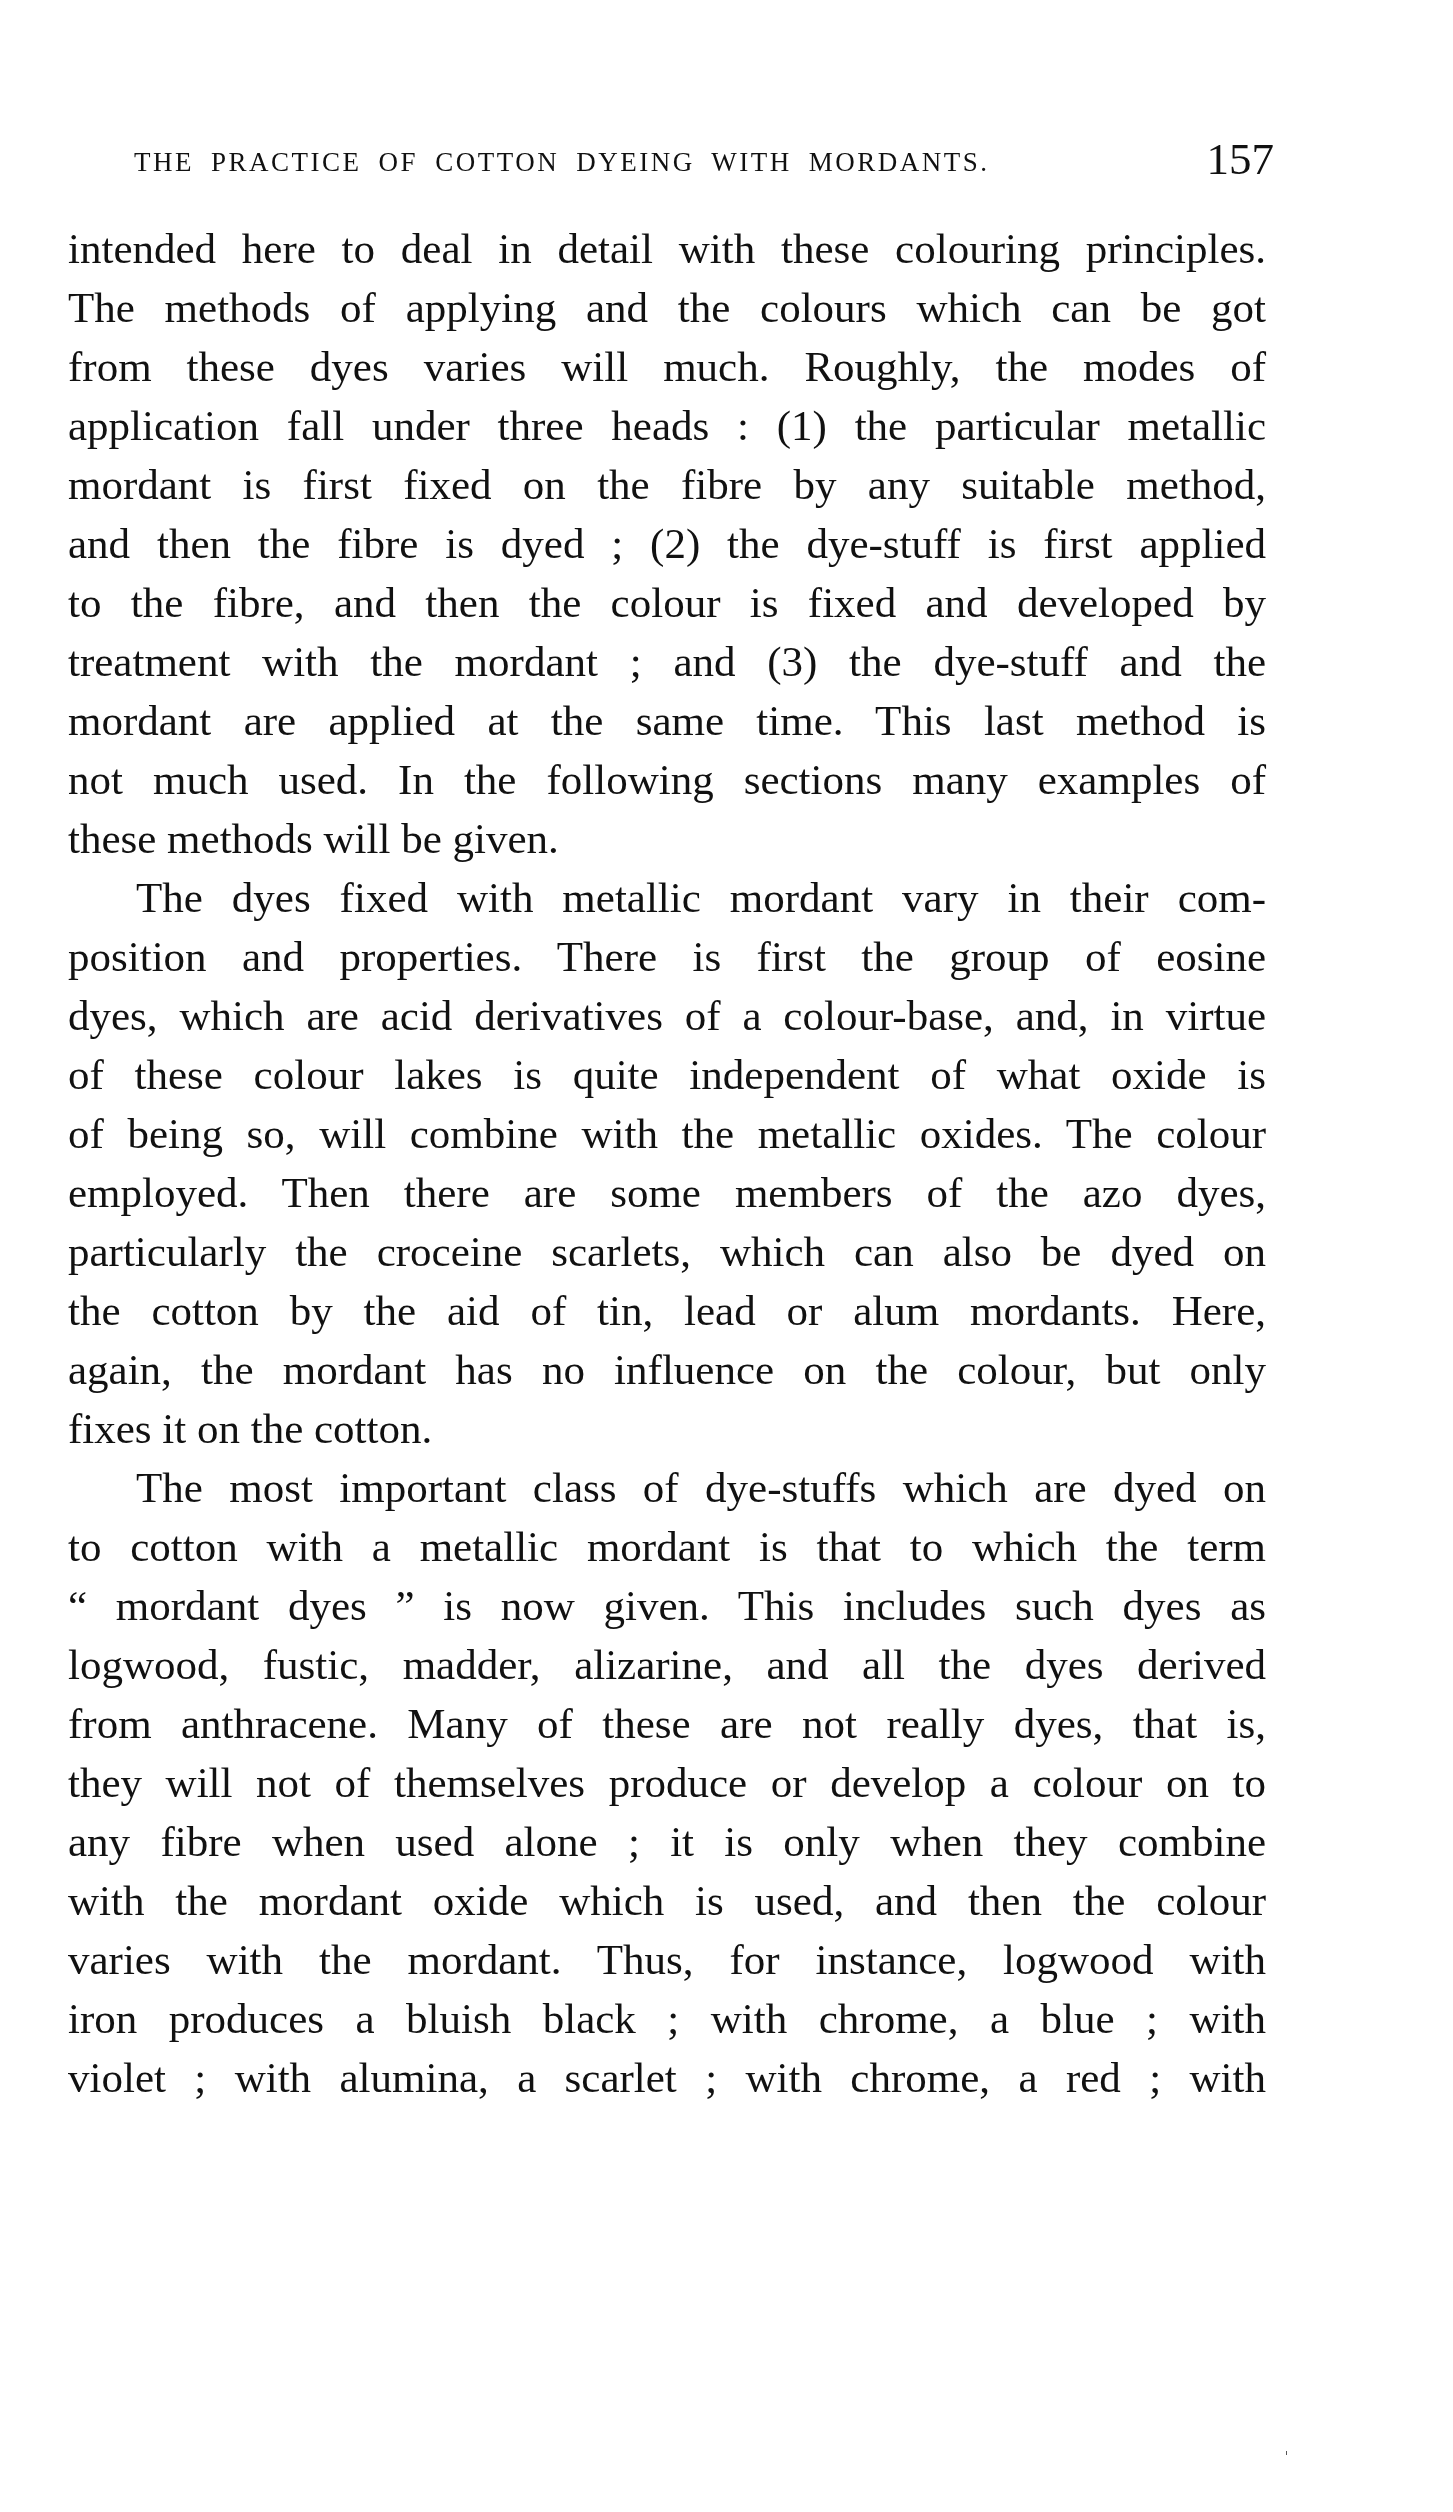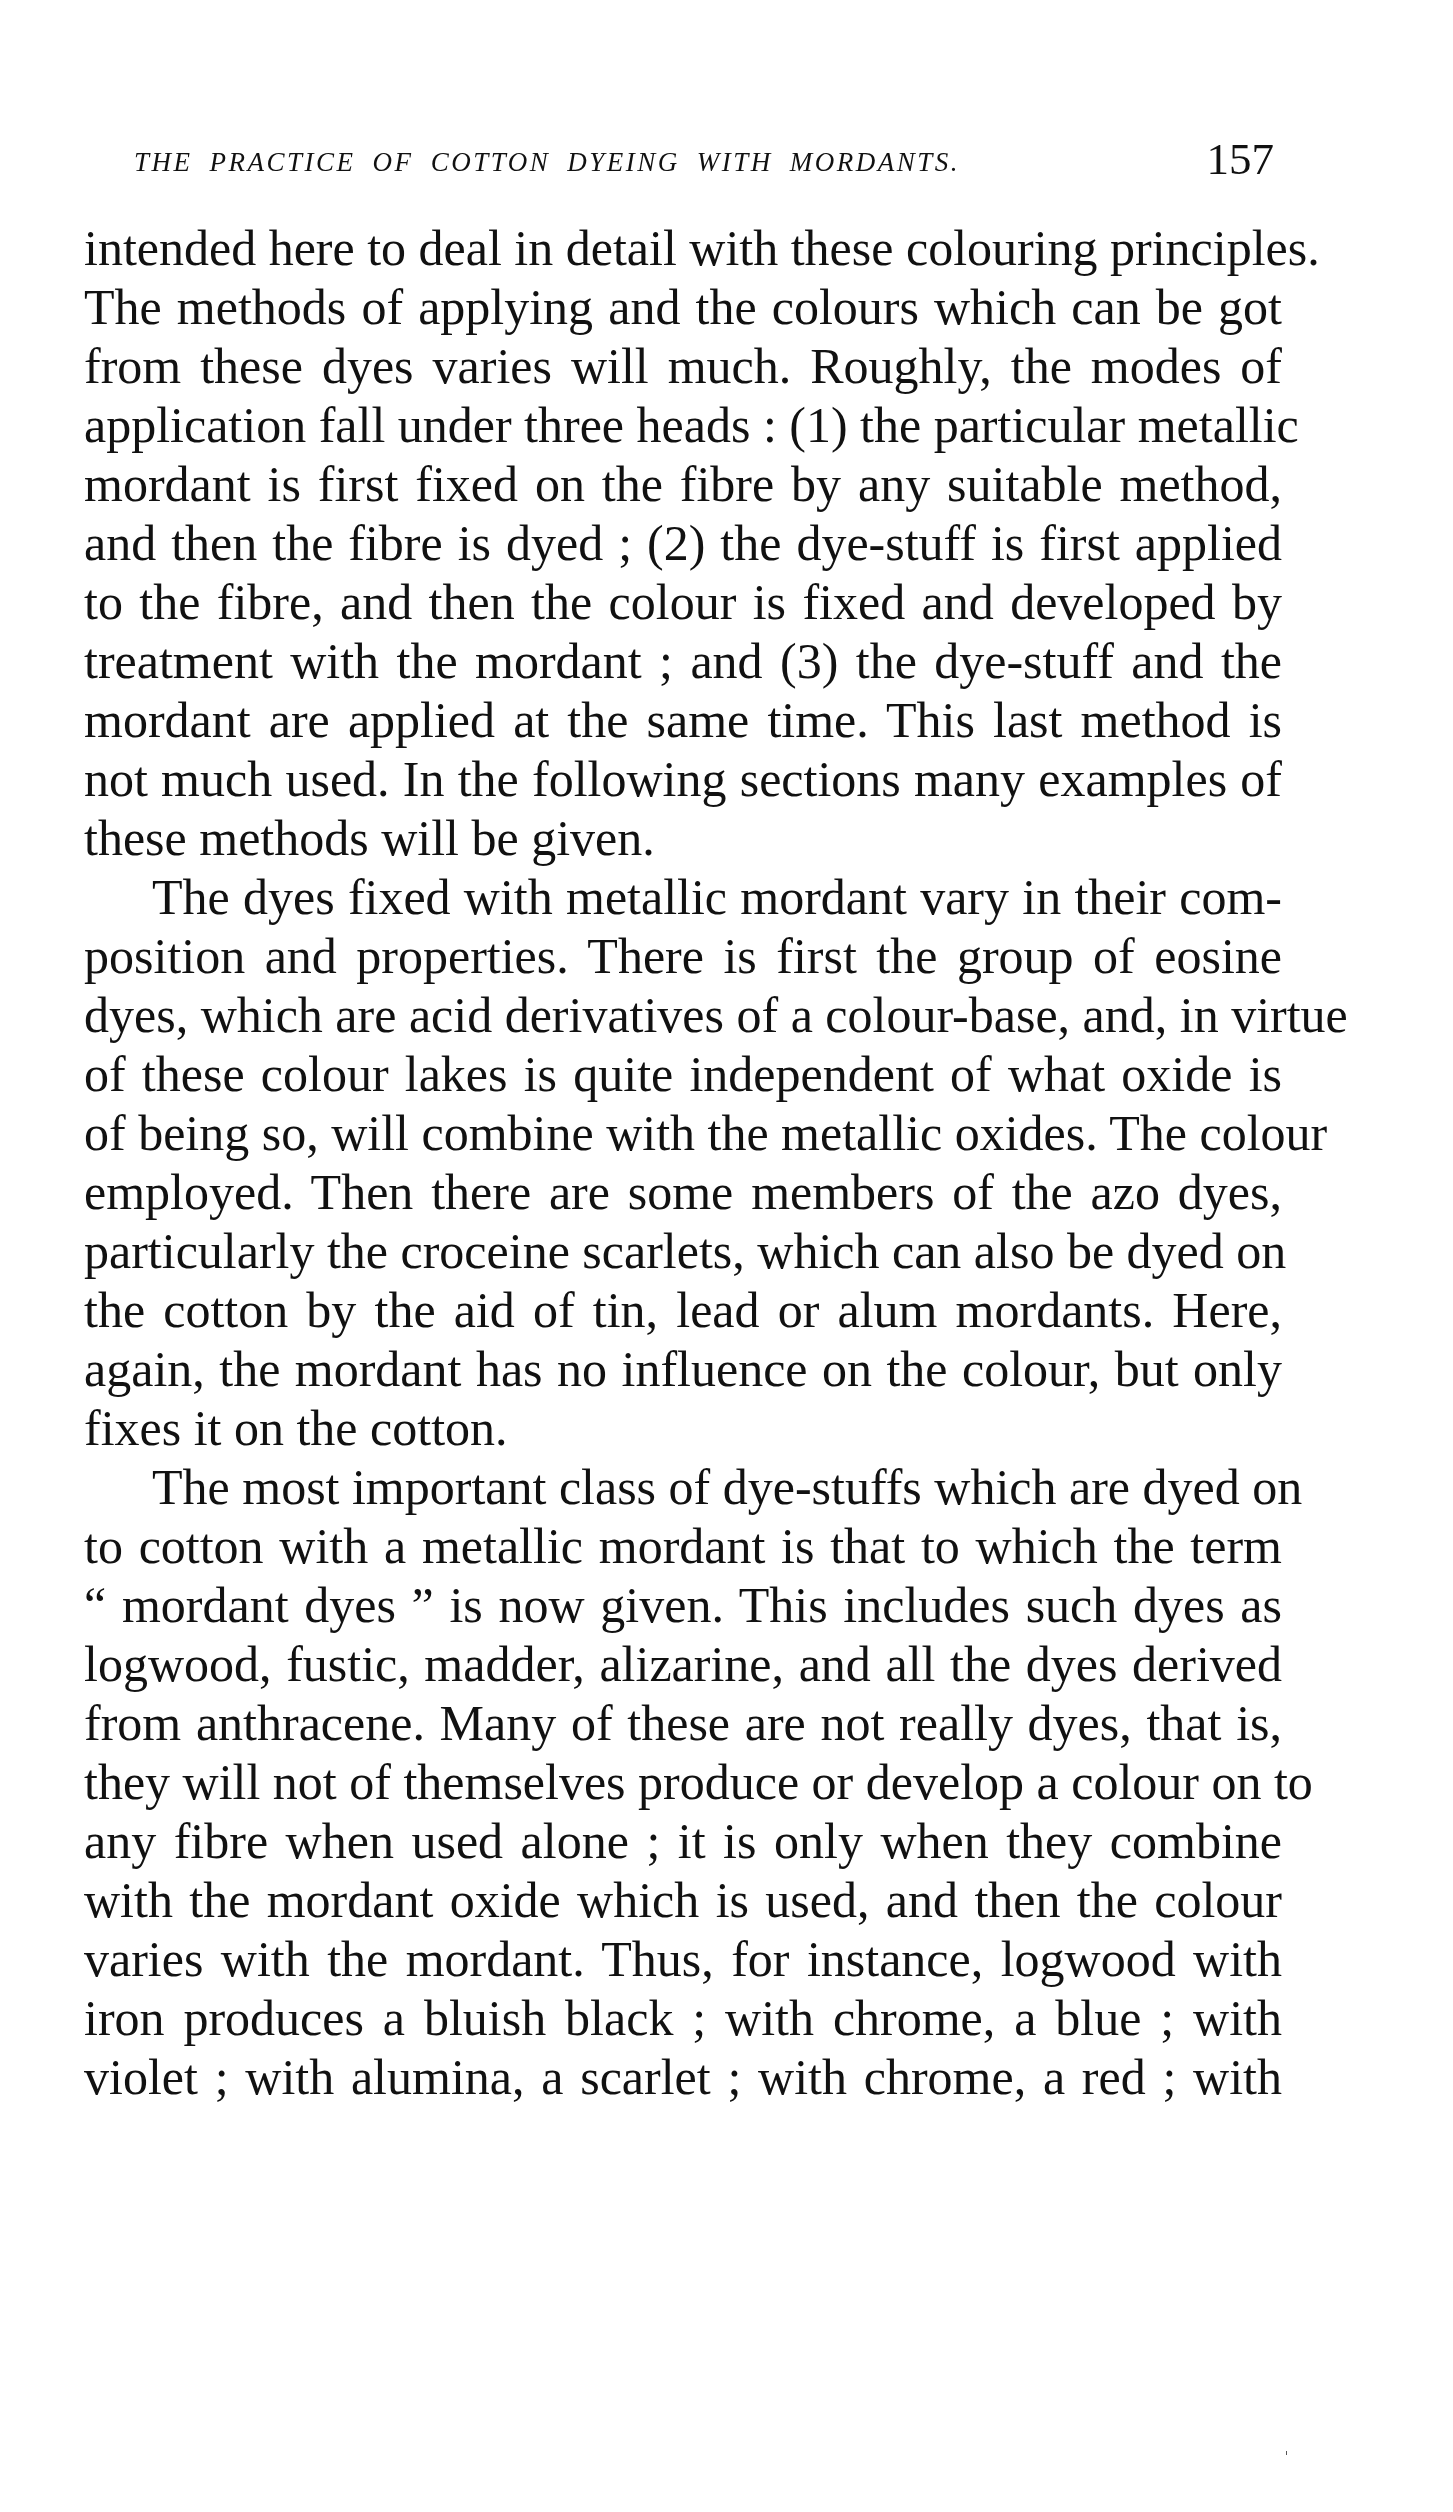--- a/index.html
+++ b/index.html
@@ -31,35 +31,34 @@
     }
     .running-title {
       position: absolute;
       left: 0;
       top: 0;
       font-size: 27px;
       letter-spacing: 2.5px;
       word-spacing: 7.8px;
       font-weight: normal;
       white-space: nowrap;
-      font-style: italic;
     }
     .page-number {
       position: absolute;
       right: 0;
       top: -2.9px;
       font-size: 45px;
       white-space: nowrap;
     }
     .body-text {
       position: absolute;
-      left: 84px;
+      left: 68px;
       top: 219px;
       width: 1198px;
-      font-size: 50px;
+      font-size: 43px;
       line-height: 59px;
     }
     .line {
       display: block;
       height: 59px;
       text-align: justify;
       text-align-last: justify;
       white-space: nowrap;
       overflow: visible;
     }

